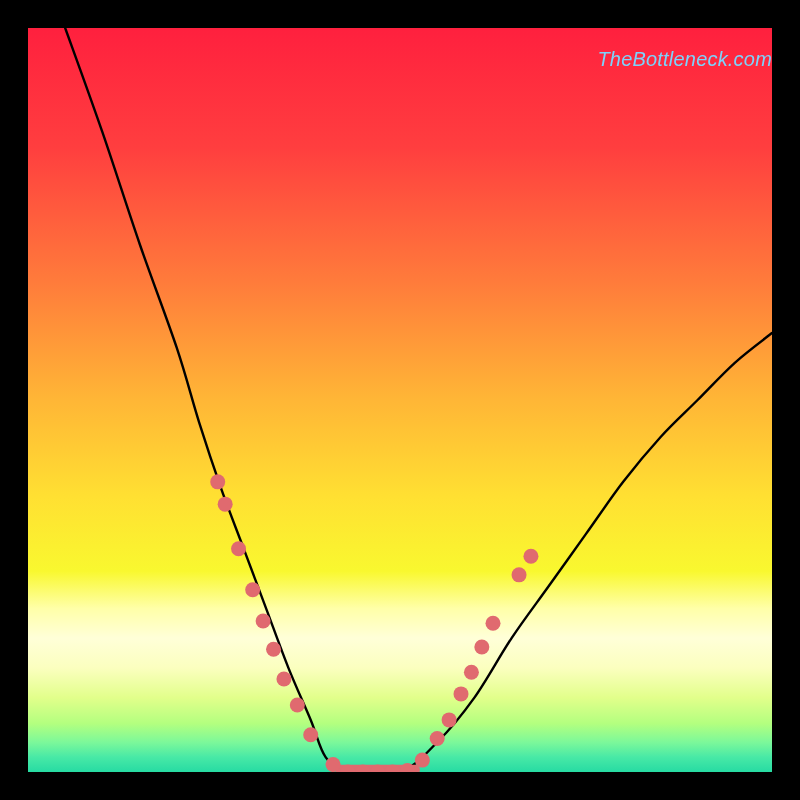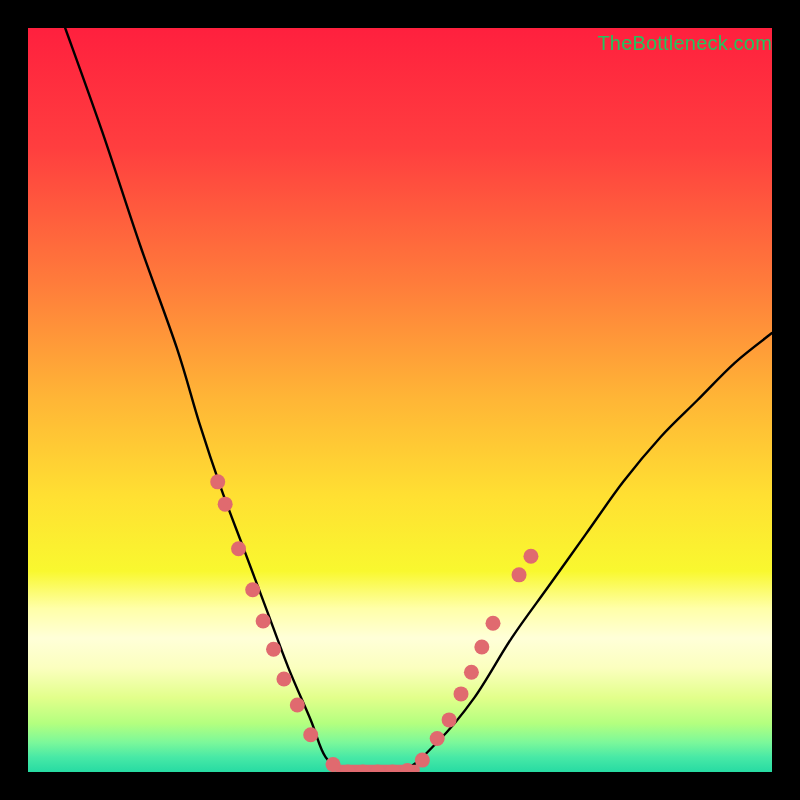--- a/index.html
+++ b/index.html
@@ -17,27 +17,28 @@
     width: 744px;
     height: 744px;
     overflow: hidden;
   }
   .gradient-bg {
     position: absolute;
     left: 0; top: 0; width: 100%; height: 100%;
   }
   .watermark {
     position: absolute;
-    top: 4px;
+    top: 20px;
     right: 0px;
     font-family: Arial, Helvetica, sans-serif;
     font-size: 20px;
     font-weight: 500;
-    color: #22c55e;
+    color: #7dd3fc;
     letter-spacing: 0.2px;
+    font-style: italic;
   }
   svg.curve {
     position: absolute;
     left: 0; top: 0; width: 100%; height: 100%;
     overflow: visible;
   }
 </style>
 </head>
 <body>
 

